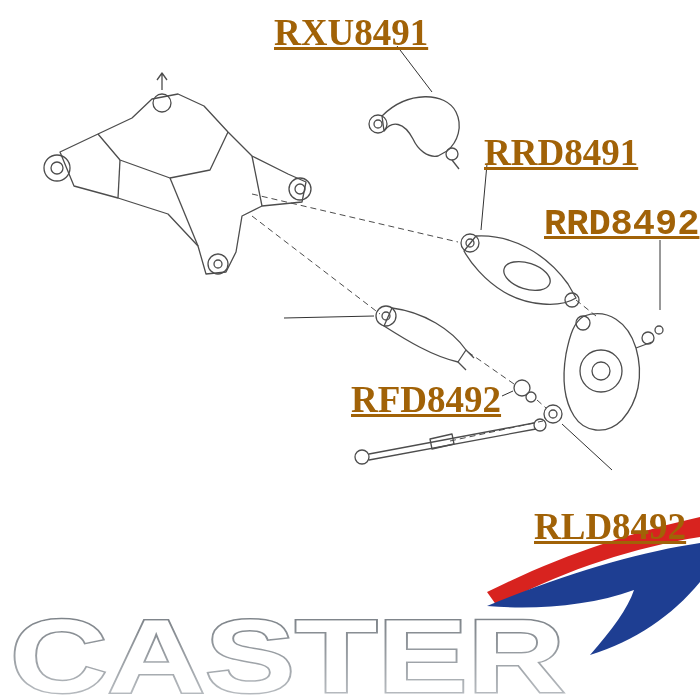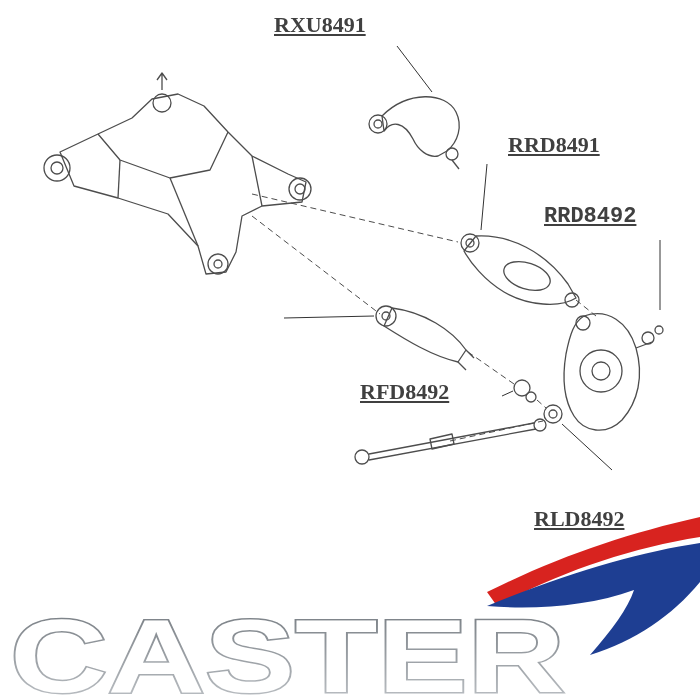--- a/index.html
+++ b/index.html
@@ -19,22 +19,22 @@
     position: absolute;
     left: 0;
     top: 0;
     width: 700px;
     height: 700px;
   }
   .part-label {
     position: absolute;
     font-family: "Liberation Serif", serif;
     font-weight: 700;
-    font-size: 22px;
-    color: #404040;
+    font-size: 37px;
+    color: #a16207;
     text-decoration: underline;
     white-space: nowrap;
     cursor: pointer;
     line-height: 1;
   }
   .logo-text {
     font-family: "Liberation Sans", sans-serif;
     font-weight: 700;
     fill: #ffffff;
     paint-order: stroke;
@@ -137,22 +137,22 @@
     <g stroke="none">
       <path d="M487,592 C560,556 625,534 700,517 L700,537 C630,548 560,572 497,606 Z" fill="#d8231f"></path>
       <path d="M487,606 C570,572 640,552 700,543 L700,582 C672,616 635,641 590,655 C612,630 628,608 634,590 C590,606 535,610 487,606 Z" fill="#1e3e92"></path>
     </g>
 
     <text class="logo-text" x="10" y="692" font-size="104" textLength="555" lengthAdjust="spacingAndGlyphs" stroke="url(#logoGrad)" stroke-width="3">CASTER</text>
   </svg>
 
   <a class="part-label" style="left:274px; top:14px;">RXU8491</a>
 
-  <a class="part-label" style="left:508px; top:134px;">RRD8491</a>
+  <a class="part-label" style="left:484px; top:134px;">RRD8491</a>
 
   <a class="part-label" style="left:544px; top:206px;font-family:Liberation Mono, monospace;">RRD8492</a>
 
 
-  <a class="part-label" style="left:360px; top:381px;">RFD8492</a>
+  <a class="part-label" style="left:351px; top:381px;">RFD8492</a>
 
   <a class="part-label" style="left:534px; top:472px;margin-top:36px;">RLD8492</a>
 
 </div>
 
 </body></html>

